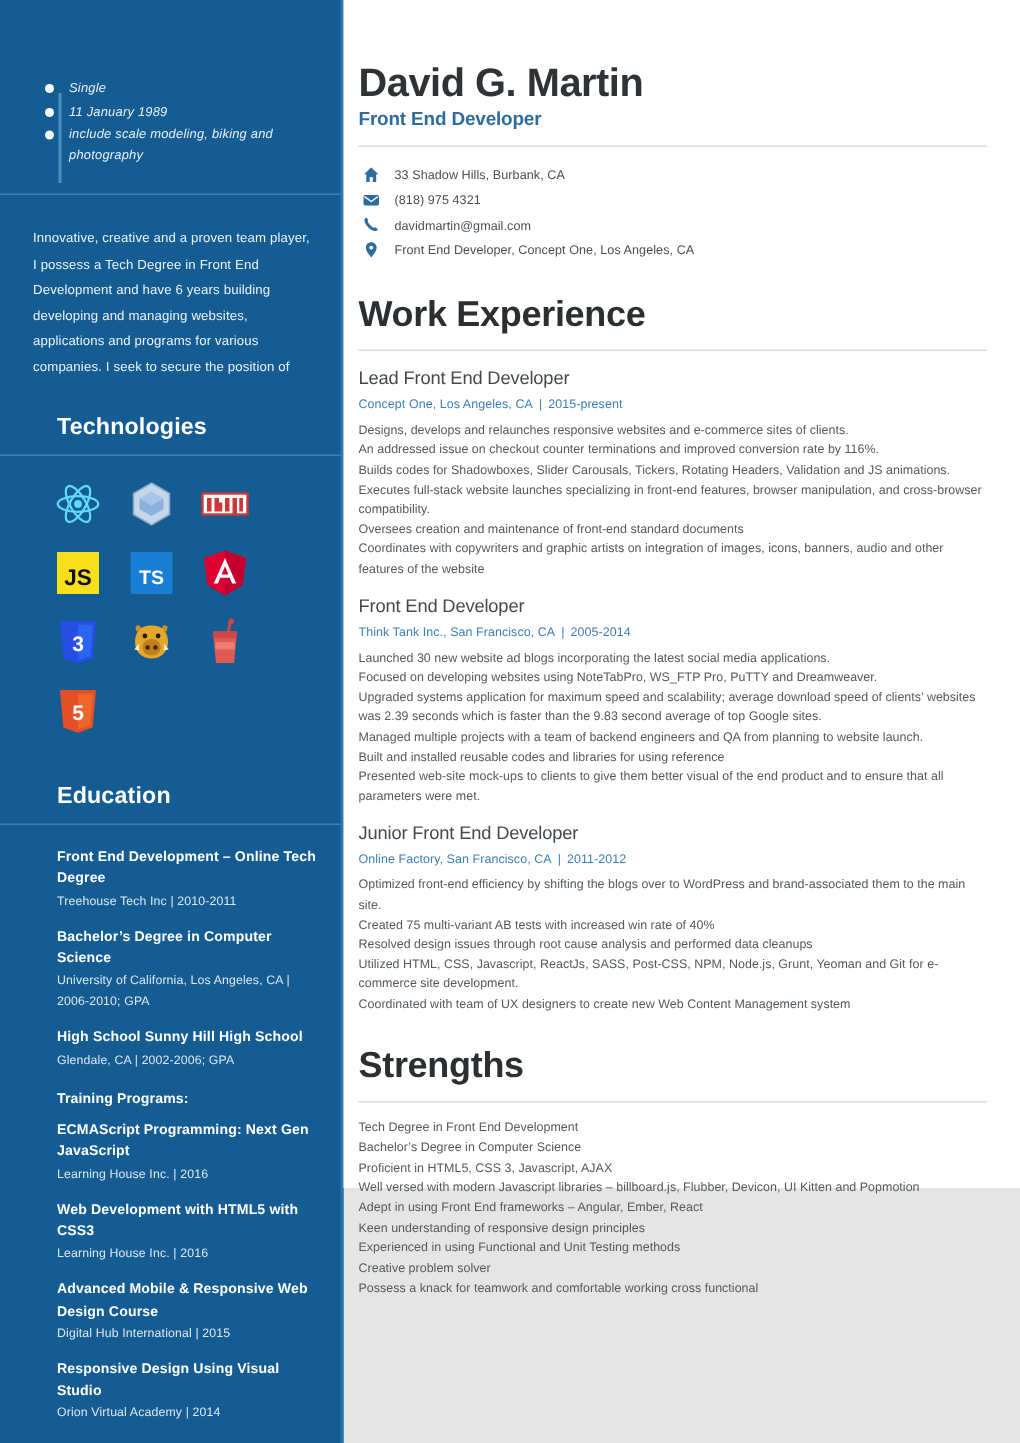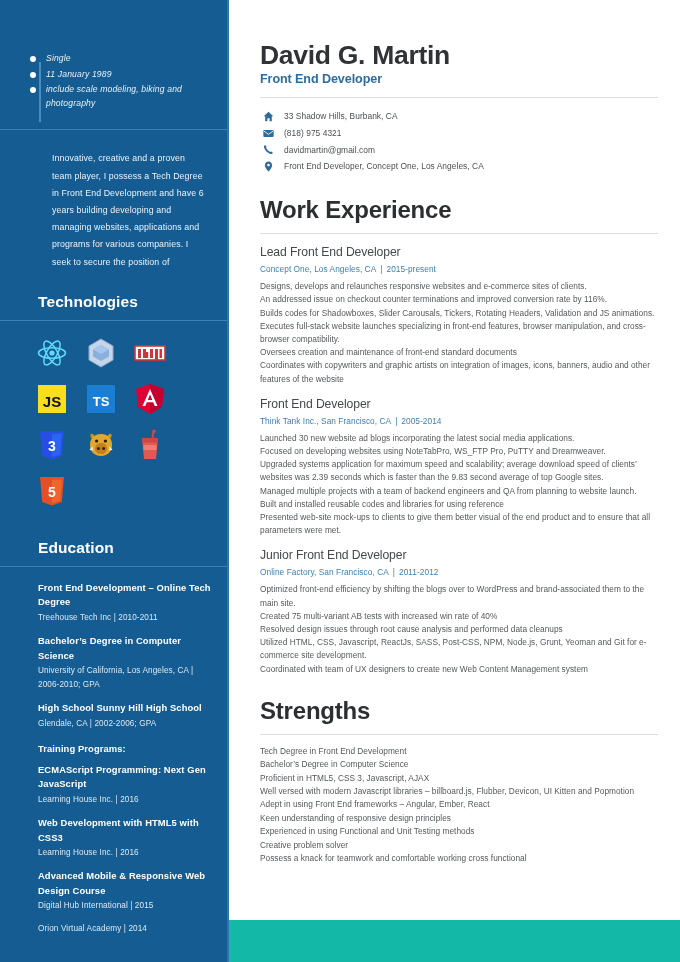--- a/index.html
+++ b/index.html
@@ -2,21 +2,21 @@
 <html><head>
 <meta charset="utf-8">
 <style>
   * { box-sizing: border-box; margin: 0; padding: 0; }
   html, body {
     width: 680px; height: 962px;
     background: #ffffff;
     font-family: "Liberation Sans", sans-serif;
     overflow: hidden;
   }
-  .page { position: relative; width: 680px; height: 962px; background: #14b8a6; display: flex; }
+  .page { position: relative; width: 680px; height: 962px; background: #e5e5e5; display: flex; }
 
   
   .sidebar {
     width: 229px; height: 962px;
     background: #145c92;
     position: relative;
     flex: 0 0 229px;
     color: #ffffff;
   }
   .sidebar-edge {
@@ -44,21 +44,21 @@
     background: #ffffff; margin: 4px 10px 0 0; flex: 0 0 6px;
   }
   .fact .txt { max-width: 160px; }
 
   .hr-sidebar {
     height: 1px; background: #3a82b6; margin: 19px 0 0 0; width: 229px;
   }
 
   
   .profile {
-    padding: 20px 22px 0 52px;
+    padding: 20px 22px 0 22px;
     font-size: 8.8px; line-height: 17.2px; color: #edf3f8;
     letter-spacing: .1px;
   }
 
   
   .s-head {
     font-size: 15.5px; font-weight: bold; color: #ffffff;
     padding: 22px 0 9px 38px; letter-spacing: .1px;
   }
   .s-head-rule { height: 1px; background: #3a82b6; width: 229px; }
@@ -81,22 +81,22 @@
     font-size: 8.2px; line-height: 14px;
     color: #dce9f3; letter-spacing: .1px; margin-top: 1px;
   }
   .train-head {
     font-size: 9.4px; font-weight: bold; color: #ffffff;
     margin: 12px 0 9px 0; letter-spacing: .1px;
   }
 
   
   .main {
-    flex: 1; height: 920px; background: #ffffff;
-    padding: 40px 22px 0 31px; position: relative;
+    flex: 1; height: 792px; background: #ffffff;
+    padding: 40px 22px 0 10px; position: relative;
   }
   .name {
     font-size: 26.5px; font-weight: bold; color: #2f3335;
     letter-spacing: -.3px; line-height: 30px;
   }
   .role {
     font-size: 12.6px; font-weight: bold; color: #2e6c9e;
     margin-top: 2px; letter-spacing: -.1px;
   }
   .rule { height: 1px; background: #dcdcdc; margin: 11px 0 0 0; }
@@ -286,20 +286,21 @@
       </div>
       <div class="edu">
         <div class="edu-title">Web Development with HTML5 with CSS3</div>
         <div class="edu-sub">Learning House Inc.  |   2016</div>
       </div>
       <div class="edu">
         <div class="edu-title">Advanced Mobile &amp; Responsive Web Design Course</div>
         <div class="edu-sub">Digital Hub International  |   2015</div>
       </div>
       <div class="edu">
+        <div class="edu-title">Responsive Design Using Visual Studio</div>
         <div class="edu-sub">Orion Virtual Academy  |   2014</div>
       </div>
     </div>
   </aside>
 
   <main class="main">
 
     <h1 class="name">David G. Martin</h1>
     <div class="role">Front End Developer</div>
     <div class="rule"></div>

